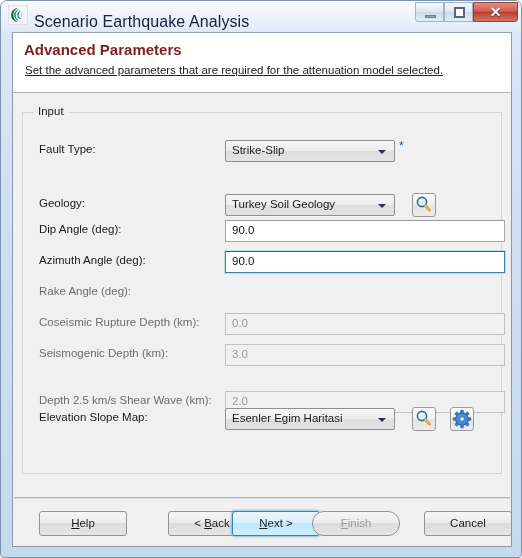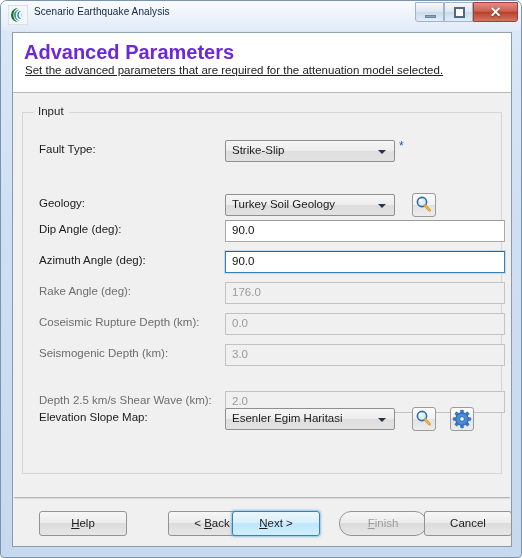--- a/index.html
+++ b/index.html
@@ -39,22 +39,22 @@
     width: 522px;
     height: 29px;
   }
   #app-icon {
     position: absolute;
     left: 7px; top: 4px;
     width: 20px; height: 20px;
   }
   #title-text {
     position: absolute;
-    left: 33px; top: 5px;
-    font-size: 10px;
+    left: 33px; top: 12px;
+    font-size: 16px;
     color: #10243c;
     white-space: nowrap;
     letter-spacing: .1px;
     text-align: right;
   }
   .winbtn {
     position: absolute;
     top: 1px;
     height: 20px;
     border: 1px solid #9fb4c9;
@@ -106,23 +106,23 @@
     position: absolute;
     left: 0; top: 0;
     width: 498px; height: 60px;
     background: #ffffff;
     border-bottom: 1px solid #b8b8b8;
     box-sizing: border-box;
   }
   #header-title {
     position: absolute;
     left: 11px; top: 8px;
-    font-size: 20px;
+    font-size: 15px;
     font-weight: bold;
-    color: #6d28d9;
+    color: #7f1d1d;
   }
   #header-desc {
     position: absolute;
     left: 12px; top: 30px;
     width: 460px;
     font-size: 11.5px;
     line-height: 15px;
     color: #222;
     text-decoration: underline;
   }
@@ -351,23 +351,20 @@
 
     <div class="row" style="top:218px;text-align:center;">
       <div class="lbl">Azimuth Angle (deg):</div>
       <div class="field focused">
         <div class="ftext">90.0</div>
       </div>
     </div>
 
     <div class="row" style="top:249px;">
       <div class="lbl disabled">Rake Angle (deg):</div>
-      <div class="field disabled">
-        <div class="ftext">176.0</div>
-      </div>
     </div>
 
     <div class="row" style="top:280px;text-align:center;">
       <div class="lbl disabled">Coseismic Rupture Depth (km):</div>
       <div class="field disabled">
         <div class="ftext">0.0</div>
       </div>
     </div>
 
     <div class="row" style="top:311px;">
@@ -416,21 +413,21 @@
     <div id="footer">
       <div class="btn" style="left:26px;">
         <span></span><span class="mn">H</span><span>elp</span>
       </div>
       <div class="btn" style="left:139px;margin-left:16px;">
         <span>&lt; </span><span class="mn">B</span><span>ack</span>
       </div>
       <div class="btn default" style="left:219px;">
         <span></span><span class="mn">N</span><span>ext &gt;</span>
       </div>
-      <div class="btn disabled" style="left:326px;border-radius:12px;">
+      <div class="btn disabled" style="left:299px;border-radius:12px;">
         <span></span><span class="mn">F</span><span>inish</span>
       </div>
       <div class="btn" style="left:411px;">
         <span></span><span class="mn"></span><span>Cancel</span>
       </div>
     </div>
 
   </div>
 </div>
 

